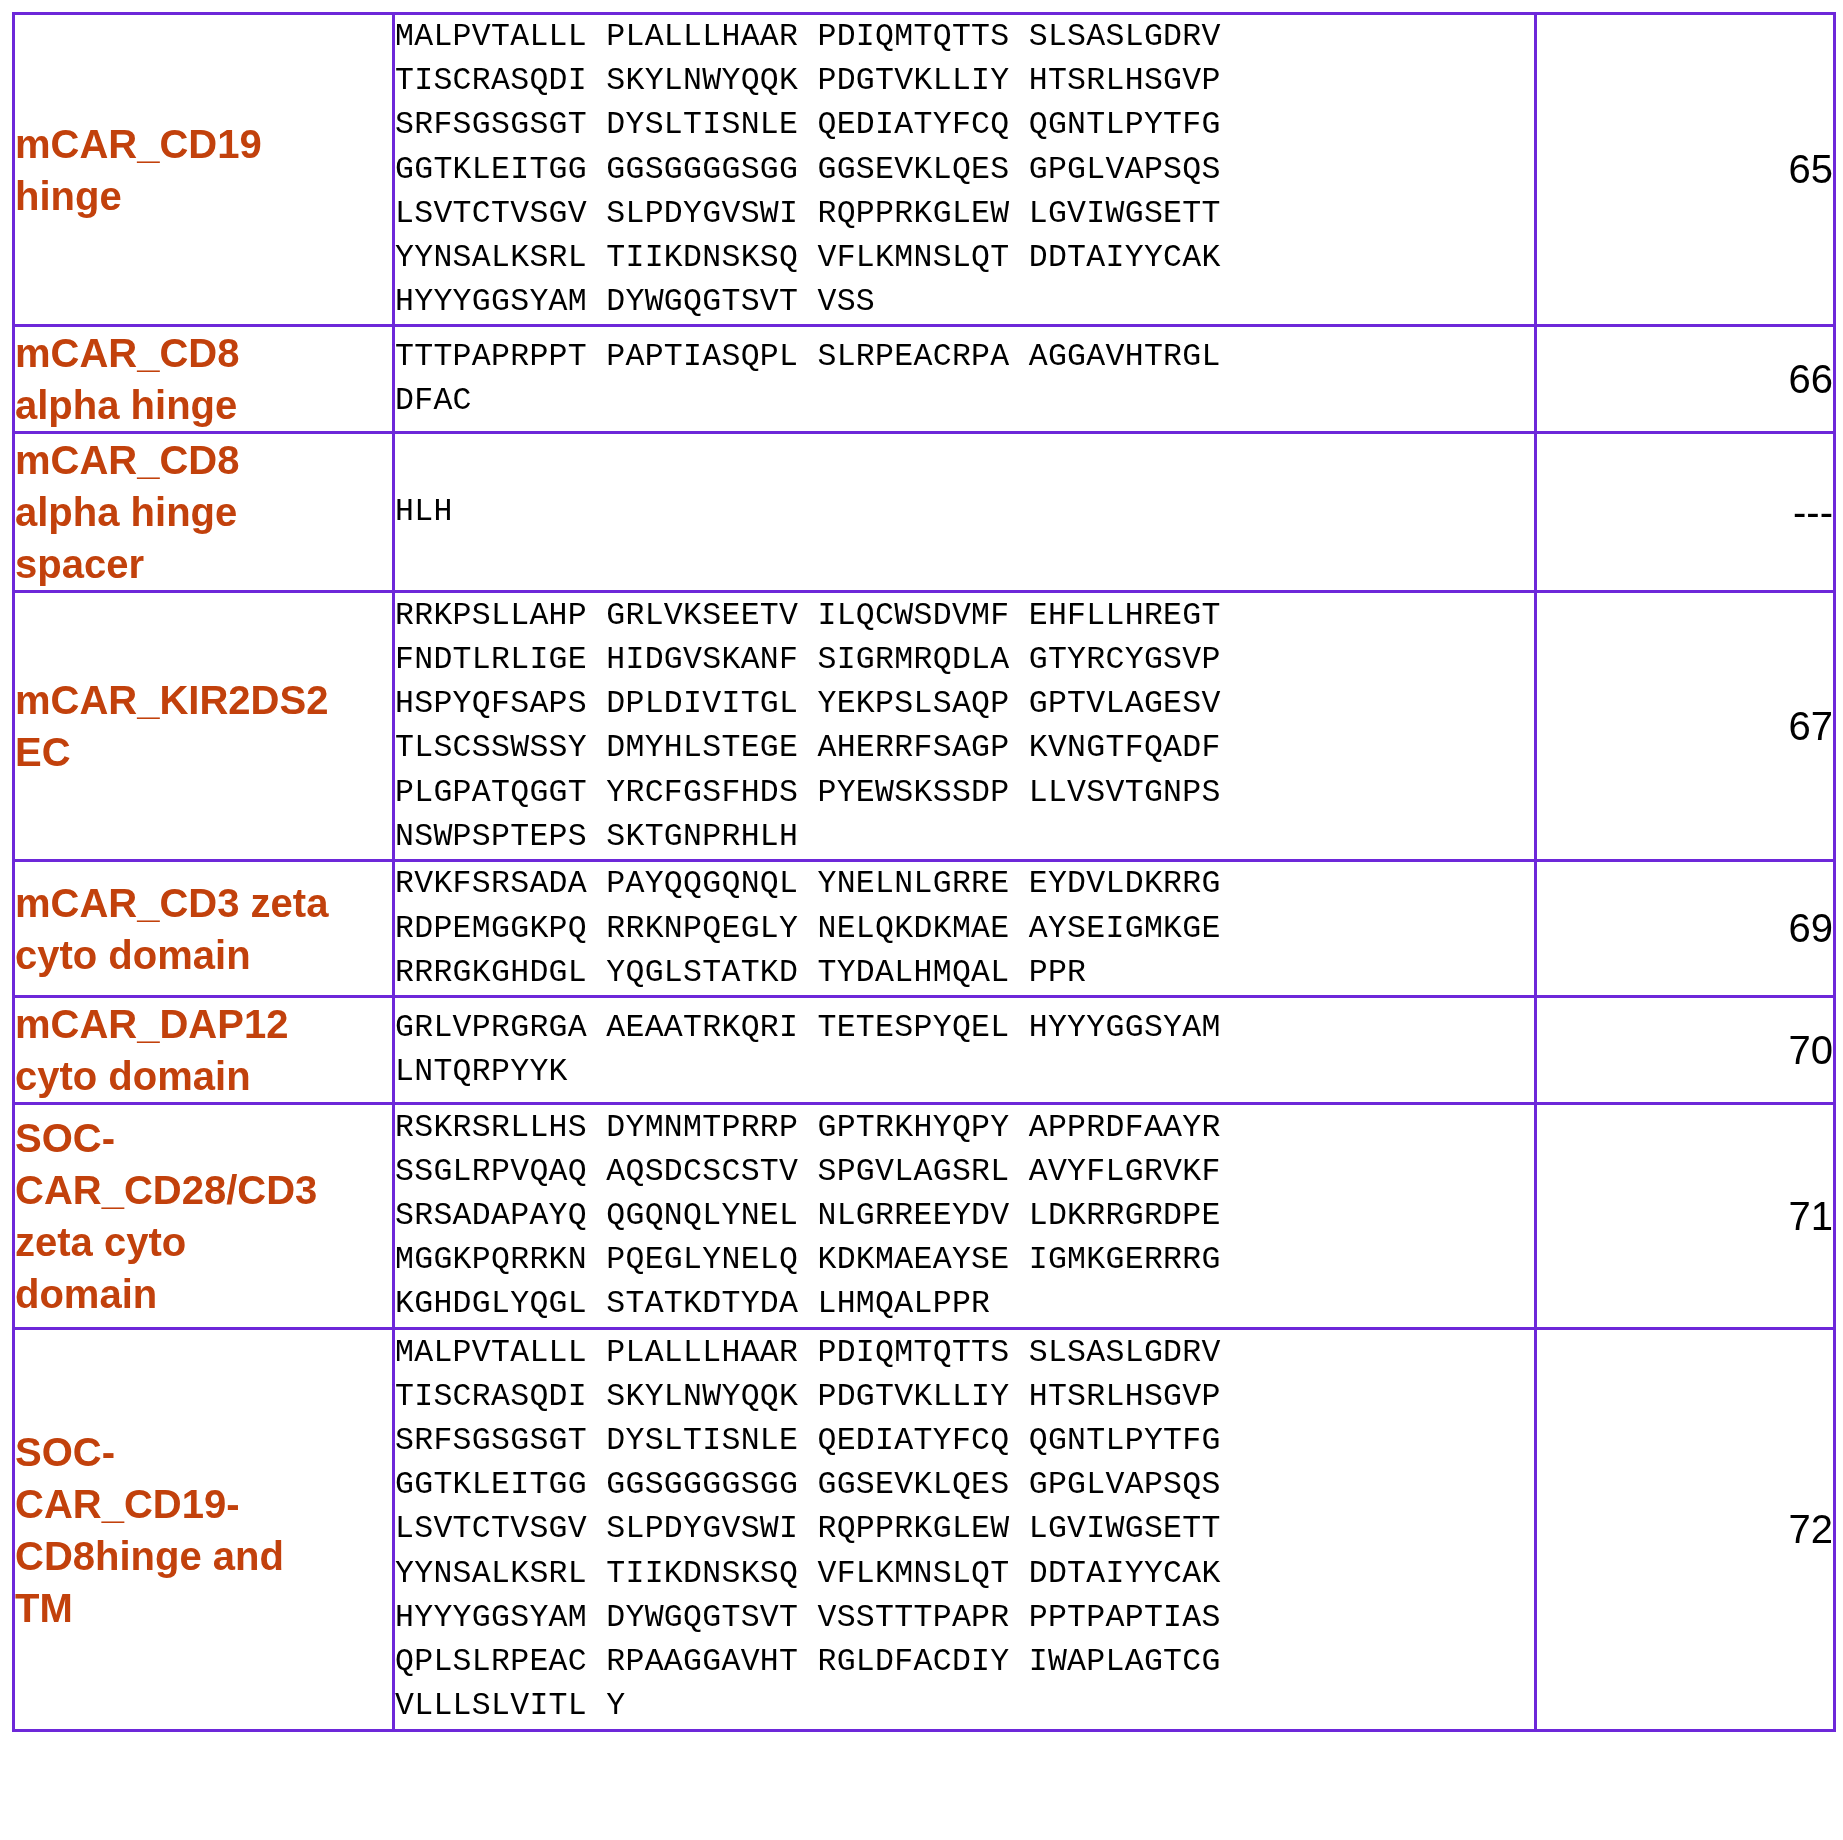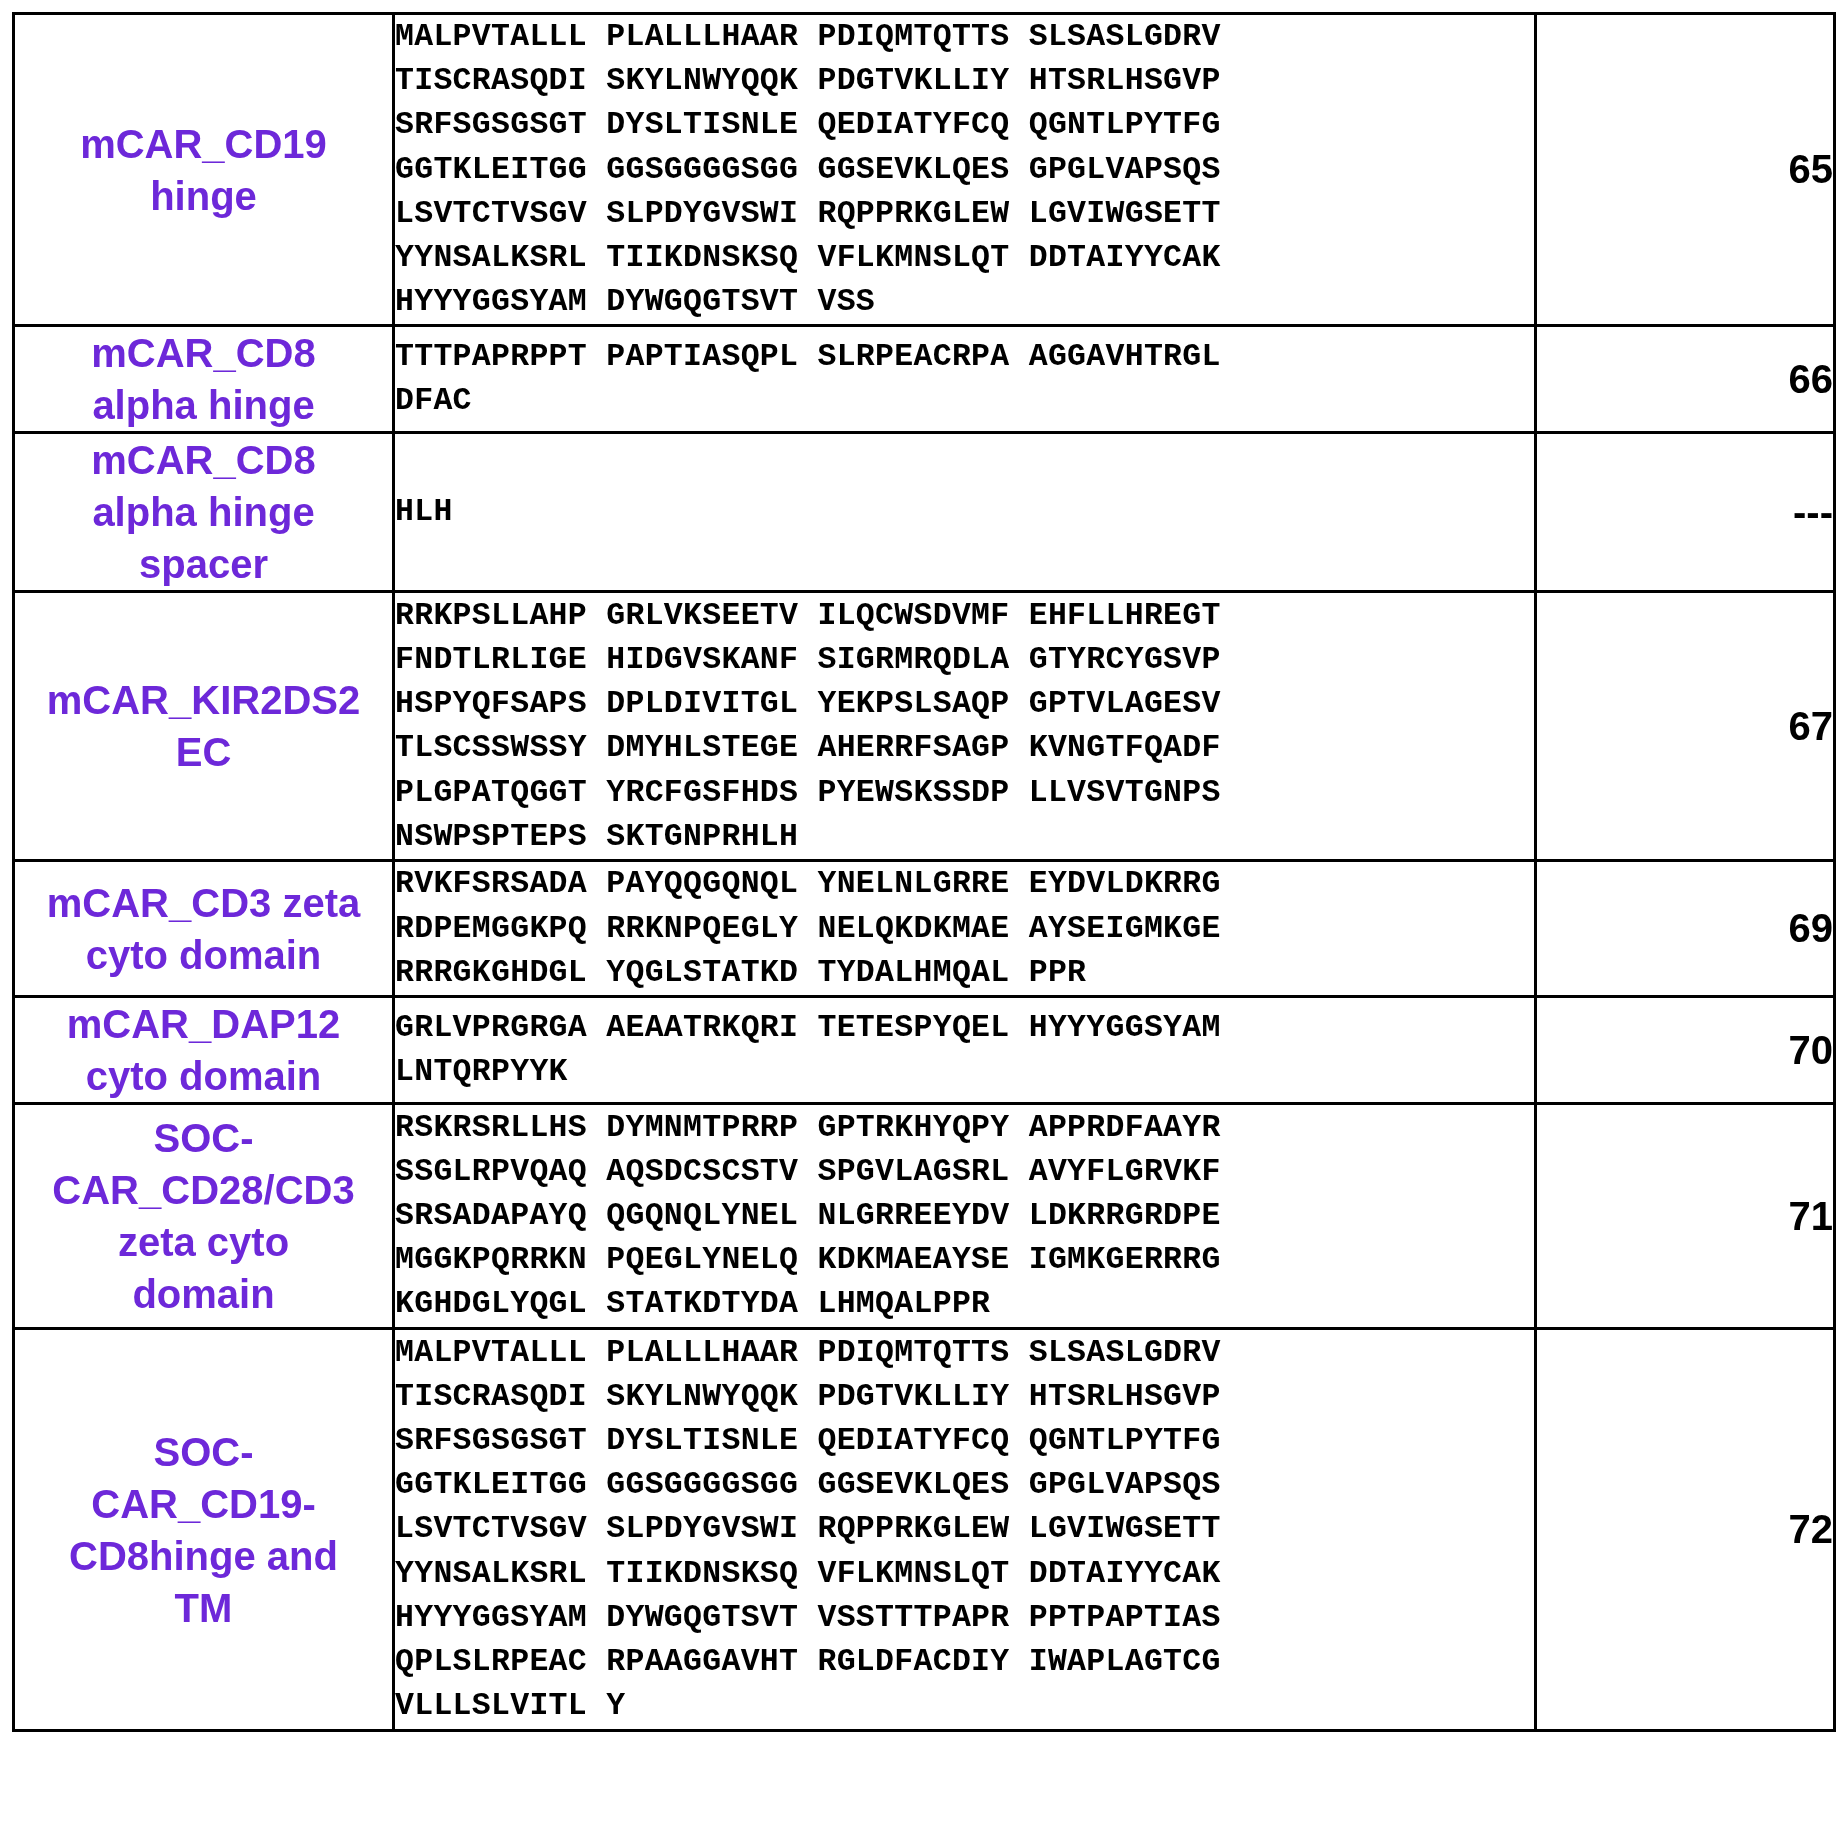--- a/index.html
+++ b/index.html
@@ -1,27 +1,27 @@
 <!DOCTYPE html>
 <html><head>
 <meta charset="utf-8">
 <style>
   html, body { margin: 0; padding: 0; background: #ffffff; }
   body { width: 1843px; height: 1840px; position: relative; overflow: hidden; }
   table.seq-table {
     position: absolute; left: 12px; top: 12px;
     width: 1821px; border-collapse: collapse; table-layout: fixed;
   }
-  table.seq-table td { border: 3px solid #000000; padding: 0; vertical-align: middle; font-weight: bold; }
+  table.seq-table td { border: 3px solid #6d28d9; padding: 0; vertical-align: middle; }
   col.c-name { width: 380px; }
   col.c-seq { width: 1142px; }
   col.c-id { width: 299px; }
   td.name {
     font-family: "Liberation Sans", sans-serif; font-weight: bold;
-    font-size: 40px; line-height: 52px; text-align: center; color: #6d28d9;
+    font-size: 40px; line-height: 52px; color: #c2410c;
     padding: 0 6px;
   }
   td.seq {
     font-family: "Liberation Mono", monospace; font-size: 31.5px;
     line-height: 44.2px; color: #000; padding: 0 0 0 13px;
     white-space: pre; letter-spacing: 0.3px;
   }
   td.sid {
     font-family: "Liberation Sans", sans-serif; font-size: 40px;
     text-align: right; color: #000;

